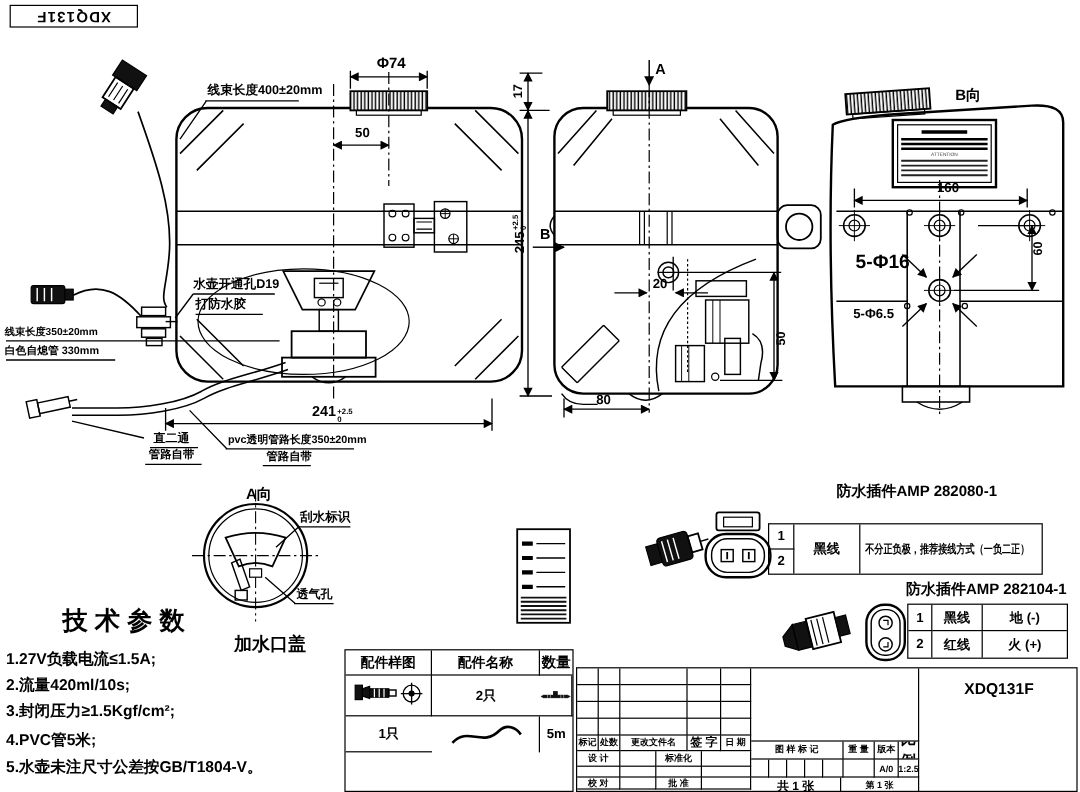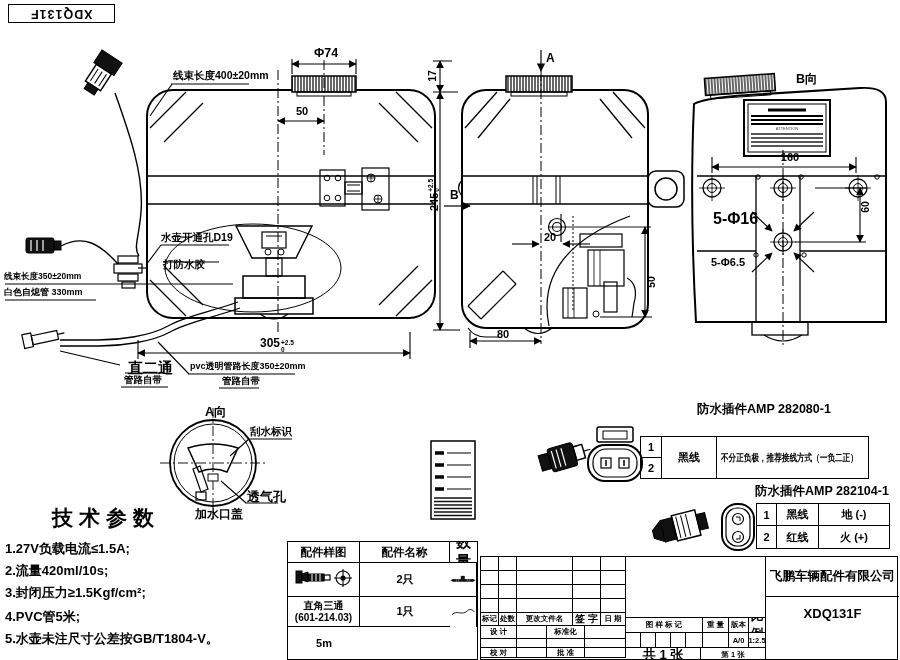--- a/index.html
+++ b/index.html
@@ -266,65 +266,65 @@
   <div class="lbl ctr" style="left:302px;top:105px;font-size:11px" data-name="dim-50-front">50</div>
   <div class="lbl rot" style="left:419px;top:70px;width:28px;height:12px;font-size:10.5px" data-name="dim-17">17</div>
   <div class="lbl rot" style="left:406px;top:187px;width:56px;height:16px;font-size:11px" data-name="dim-245">
     <span data-name="dim-245-value">245</span>
       <span class="tol" data-name="dim-245-tolerance">
         <i>+2.5</i>
         <i>0</i>
       </span>
   </div>
   <div class="lbl" style="left:161px;top:232px;font-size:10.5px" data-name="tank-hole-label-line1">水壶开通孔D19</div>
-  <div class="lbl" style="left:163px;top:259px;font-size:10.5px" data-name="tank-hole-label-line2">打防水胶</div>
+  <div class="lbl" style="left:163px;top:249px;font-size:10.5px" data-name="tank-hole-label-line2">打防水胶</div>
   <div class="lbl" style="left:4px;top:272px;font-size:8.5px" data-name="harness-350-label">线束长度350±20mm</div>
   <div class="lbl" style="left:4px;top:288px;font-size:9px" data-name="white-tube-label">白色自熄管 330mm</div>
   <div class="lbl" style="left:260px;top:337px;font-size:12px" data-name="dim-305">
-    <span data-name="dim-305-value">305</span><span class="tol" data-name="dim-305-tolerance">
+    <span data-name="dim-305-value">241</span><span class="tol" data-name="dim-305-tolerance">
         <i>+2.5</i>
         <i>0</i>
       </span>
   </div>
-  <div class="lbl" style="left:128px;top:360px;font-size:15px" data-name="tee-label-line1">直二通</div>
+  <div class="lbl" style="left:128px;top:360px;font-size:10px" data-name="tee-label-line1">直二通</div>
   <div class="lbl" style="left:124px;top:375px;font-size:9.5px" data-name="tee-label-line2">管路自带</div>
   <div class="lbl" style="left:190px;top:362px;font-size:9px" data-name="pvc-tube-label-line1">pvc透明管路长度350±20mm</div>
   <div class="lbl" style="left:222px;top:376px;font-size:9.5px" data-name="pvc-tube-label-line2">管路自带</div>
 
   <div class="lbl" style="left:546px;top:52px;font-size:12px" data-name="section-a-arrow-label">A</div>
   <div class="lbl" style="left:450px;top:189px;font-size:12px" data-name="section-b-arrow-label">B</div>
   <div class="lbl ctr" style="left:550px;top:231px;font-size:11px" data-name="dim-20">20</div>
   <div class="lbl rot" style="left:637px;top:276px;width:30px;height:12px;font-size:10.5px" data-name="dim-50-side">50</div>
   <div class="lbl ctr" style="left:503px;top:328px;font-size:11px" data-name="dim-80">80</div>
 
   <div class="lbl" style="left:796px;top:73px;font-size:12.5px" data-name="b-view-title">B向</div>
   <div class="lbl ctr" style="left:790px;top:151px;font-size:11px" data-name="dim-160">160</div>
   <div class="lbl rot" style="left:850px;top:201px;width:32px;height:12px;font-size:10.5px" data-name="dim-60">60</div>
   <div class="lbl" style="left:713px;top:210px;font-size:16px" data-name="holes-16-callout">5-Φ16</div>
   <div class="lbl" style="left:711px;top:256px;font-size:11px" data-name="holes-65-callout">5-Φ6.5</div>
   <div class="lbl ctr" style="left:787px;top:127px;font-size:4px;color:#444;font-weight:normal" data-name="attention-text">ATTENTION</div>
 
   <div class="lbl" style="left:205px;top:406px;font-size:12.5px" data-name="a-view-title">A向</div>
   <div class="lbl" style="left:250px;top:426px;font-size:10.5px" data-name="wiper-mark-label">刮水标识</div>
-  <div class="lbl" style="left:247px;top:490px;font-size:13px" data-name="vent-hole-label">透气孔</div>
-  <div class="lbl" style="left:195px;top:508px;font-size:12px" data-name="filler-cap-label">加水口盖</div>
+  <div class="lbl" style="left:247px;top:490px;font-size:10px" data-name="vent-hole-label">透气孔</div>
+  <div class="lbl" style="left:195px;top:530px;font-size:15px" data-name="filler-cap-label">加水口盖</div>
 
   <div data-name="tech-params">
     <div class="lbl" style="left:52px;top:506px;font-size:21px;letter-spacing:6px" data-name="tech-params-title">技术参数</div>
     <div class="lbl" style="left:5px;top:542px;font-size:13px" data-name="tech-param-item">1.27V负载电流≤1.5A;</div>
     <div class="lbl" style="left:5px;top:564px;font-size:13px" data-name="tech-param-item">2.流量420ml/10s;</div>
     <div class="lbl" style="left:5px;top:586px;font-size:13px" data-name="tech-param-item">3.封闭压力≥1.5Kgf/cm²;</div>
     <div class="lbl" style="left:5px;top:610px;font-size:13px" data-name="tech-param-item">4.PVC管5米;</div>
     <div class="lbl" style="left:5px;top:632px;font-size:13px" data-name="tech-param-item">5.水壶未注尺寸公差按GB/T1804-V。</div>
   </div>
 
   <div class="abs" style="left:287px;top:541px;width:191px;height:119px;border:1.6px solid #000;display:grid;grid-template-columns:72px 90px 1fr;grid-template-rows:21px 34px 30px 1fr" data-name="parts-table">
     <div class="cell" style="font-size:11.5px" data-name="parts-header-sample">配件样图</div>
     <div class="cell" style="font-size:11.5px" data-name="parts-header-name">配件名称</div>
-    <div class="cell noR" style="font-size:15px" data-name="parts-header-qty">数量</div>
+    <div class="cell noR" style="font-size:12px" data-name="parts-header-qty">数量</div>
 
     <div class="cell" data-name="part-sample-elbow">
       <svg width="66" height="30" viewBox="0 0 66 30" style="position:static" data-name="elbow-fitting-icon">
         <g stroke="#000" fill="#111">
           <rect x="5" y="6" width="6" height="12"></rect>
           <polygon points="11,9 17,7 17,17 11,15"></polygon>
           <rect x="17" y="9" width="16" height="7"></rect>
           <path d="M21,9 v7 M25,9 v7 M29,9 v7" stroke="#fff" stroke-width="1"></path>
           <rect x="33" y="10" width="6" height="5" fill="none" stroke-width="1.2"></rect>
         </g>
@@ -341,24 +341,20 @@
       <svg width="66" height="26" viewBox="0 0 66 26" style="position:static" data-name="tee-fitting-icon">
         <g stroke="#000" fill="#111">
           <rect x="28" y="3" width="9" height="8"></rect>
           <rect x="8" y="11" width="50" height="6"></rect>
           <polygon points="8,11 2,14 8,17"></polygon>
           <polygon points="58,11 64,14 58,17"></polygon>
           <path d="M16,11 v6 M22,11 v6 M44,11 v6 M50,11 v6" stroke="#fff" stroke-width="1"></path>
         </g>
       </svg>
     </div>
-    <div class="cell" style="font-size:10px;flex-direction:column;line-height:12px" data-name="part-name-2">
-      <span>直角三通</span>
-      <span>(601-214.03)</span>
-    </div>
     <div class="cell noR" style="font-size:11px" data-name="part-qty-2">1只</div>
 
     <div class="cell noB" data-name="part-sample-hose">
       <svg width="66" height="26" viewBox="0 0 66 26" style="position:static" data-name="pvc-hose-icon">
         <path d="M5,20 C18,6 30,24 44,10 C50,4 58,7 62,13" stroke="#000" stroke-width="2.2" fill="none"></path>
       </svg>
     </div>
     <div class="cell noR noB" style="font-size:11px" data-name="part-qty-3">5m</div>
   </div>
 
@@ -446,23 +442,22 @@
       <div class="cell"></div>
         <div class="cell"></div>
         <div class="cell"></div>
         <div class="cell"></div>
         <div class="cell"></div>
       <div class="cell"></div>
       <div class="cell" style="font-size:7.5px" data-name="tb-version-value">A/0</div>
       <div class="cell" style="font-size:7.5px" data-name="tb-scale-value">1:2.5</div>
     </div>
     <div class="abs" style="left:145px;top:91px;width:140px;height:13px;display:grid;grid-template-columns:75px 1fr" data-name="sheet-count-row">
-      <div class="cell noB" style="font-size:13px" data-name="tb-sheet-total">共 1 张</div>
+      <div class="cell noB" style="font-size:10px" data-name="tb-sheet-total">共 1 张</div>
       <div class="cell noB" style="font-size:7.5px" data-name="tb-sheet-no">第 1 张</div>
     </div>
 
     <div class="abs" style="left:285px;top:0;width:133px;height:104px" data-name="title-block-right">
-      <div class="cell noR" style="height:40px;font-size:12.5px" data-name="company-name">飞鹏车辆配件有限公司</div>
       <div class="cell noR noB" style="height:32px;font-size:13px" data-name="drawing-number">XDQ131F</div>
     </div>
   </div>
 
 </div>
 
 </body></html>

